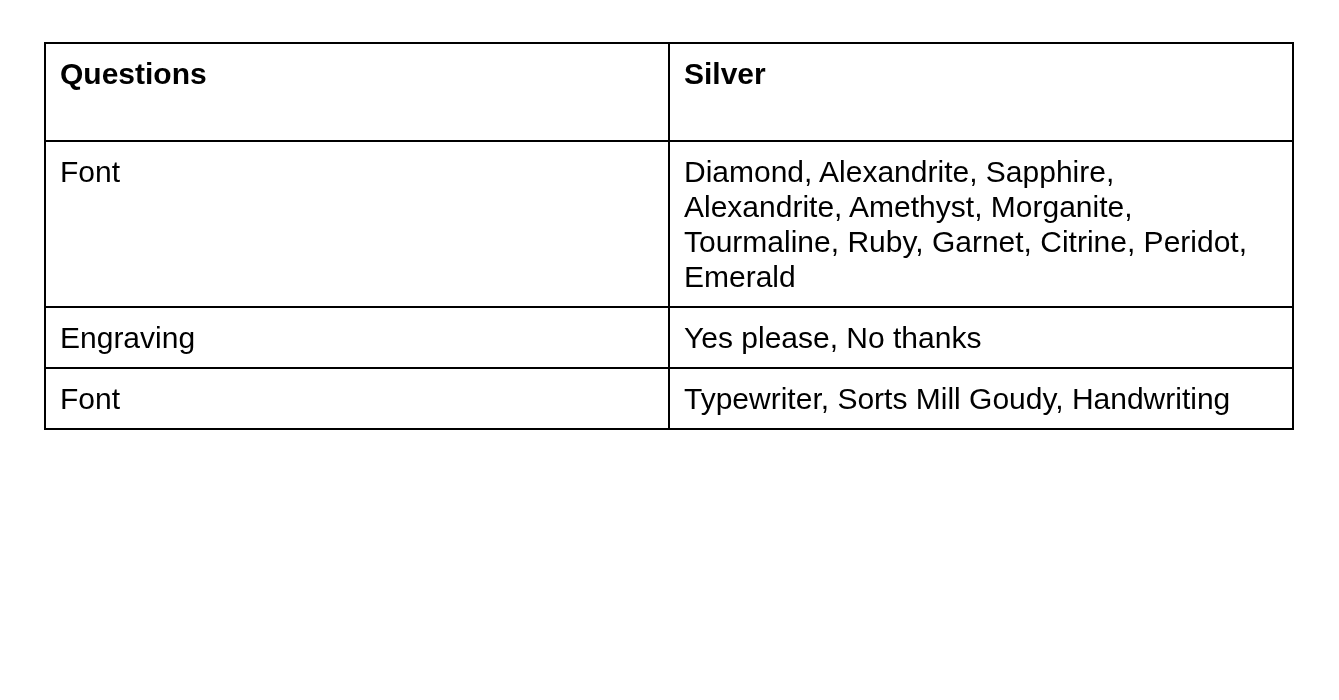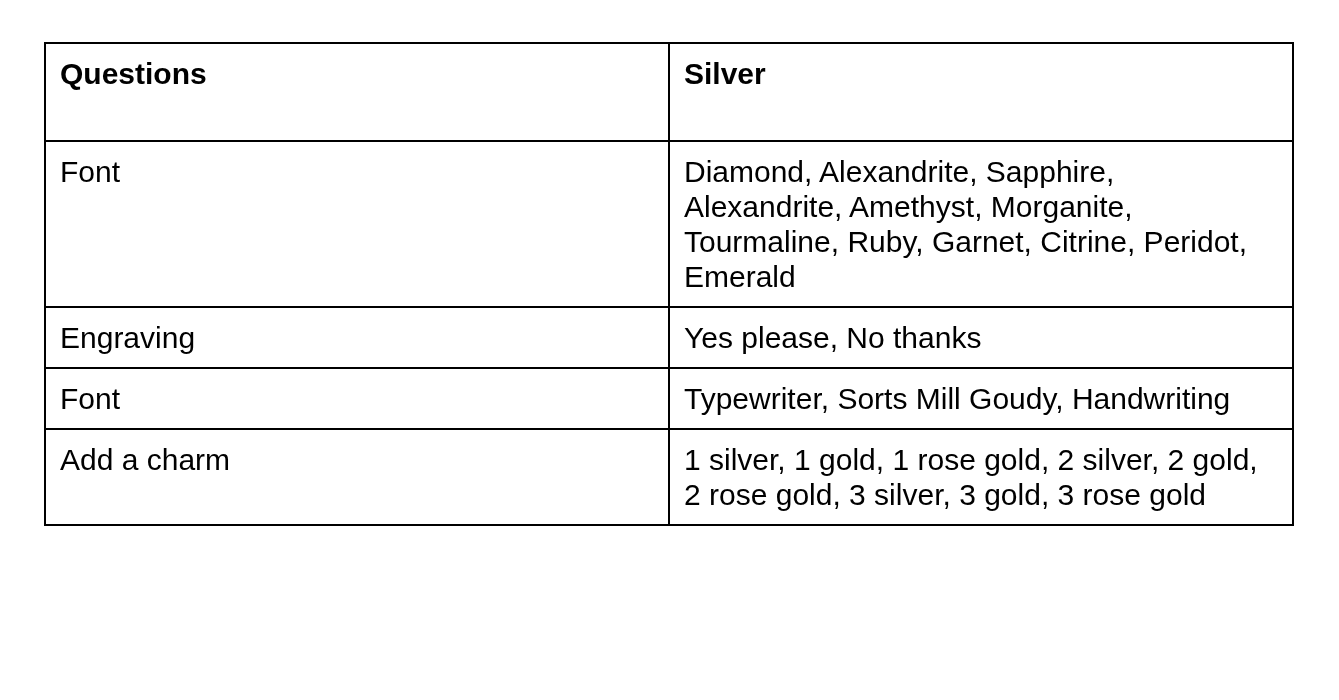--- a/index.html
+++ b/index.html
@@ -61,19 +61,15 @@
           <td>Diamond, Alexandrite, Sapphire, Alexandrite, Amethyst, Morganite, Tourmaline, Ruby, Garnet, Citrine, Peridot, Emerald</td>
         </tr>
         <tr>
           <td>Engraving</td>
           <td>Yes please, No thanks</td>
         </tr>
         <tr>
           <td>Font</td>
           <td>Typewriter, Sorts Mill Goudy, Handwriting</td>
         </tr>
-        <tr>
-          <td>Add a charm</td>
-          <td>1 silver, 1 gold, 1 rose gold, 2 silver, 2 gold, 2 rose gold, 3 silver, 3 gold, 3 rose gold</td>
-        </tr>
       </tbody>
   </table>
 </div>
 
 </body></html>

